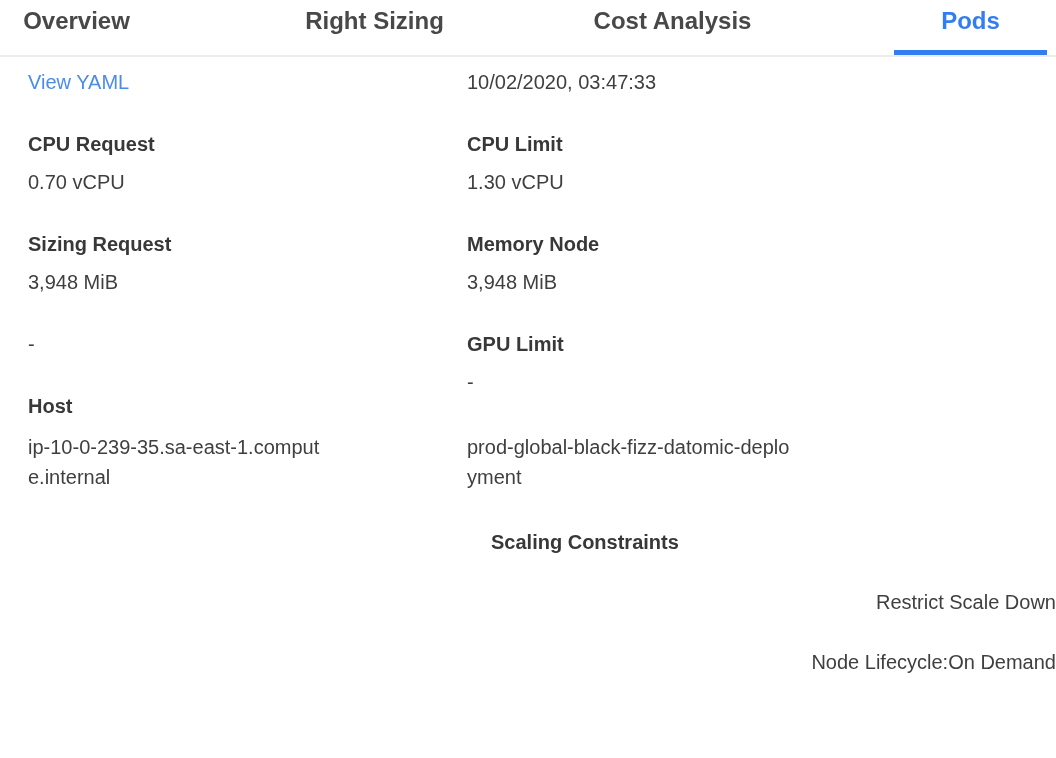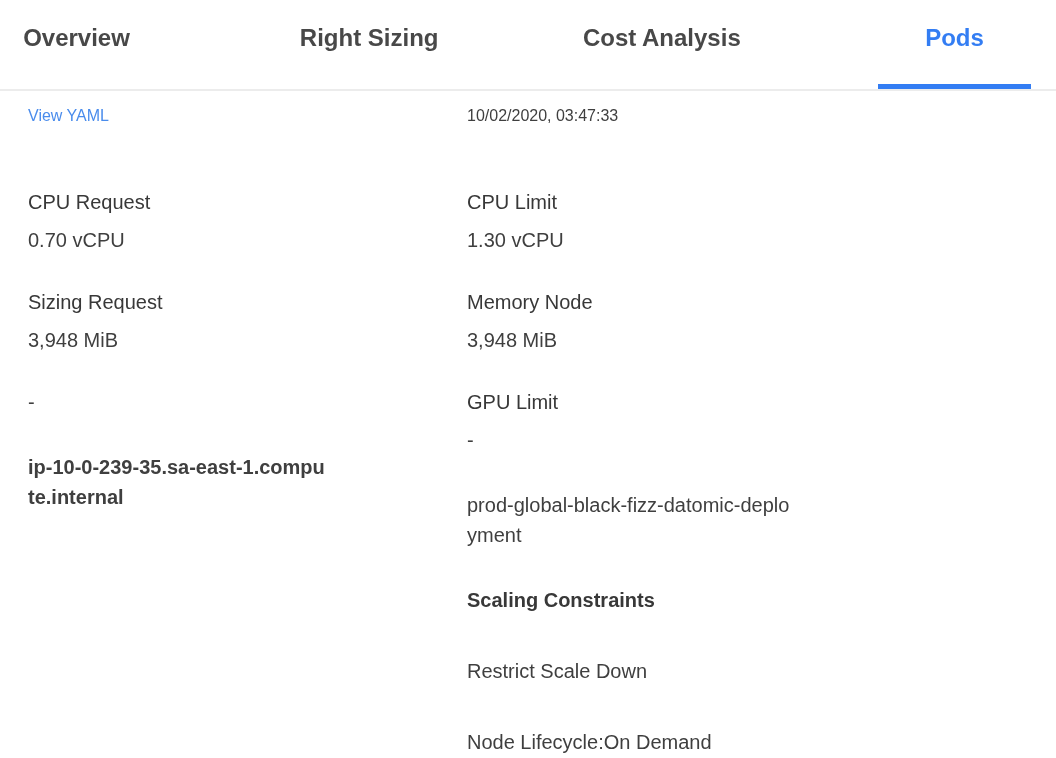--- a/index.html
+++ b/index.html
@@ -17,22 +17,22 @@
     height: 758px;
     overflow: hidden;
     font-family: "Liberation Sans", "DejaVu Sans", sans-serif;
     color: var(--body-text);
   }
 
   
   .tabbar {
     display: flex;
     justify-content: space-between;
-    height: 91px;
-    padding-right: 25px;
+    height: 57px;
+    padding-right: 9px;
     border-bottom: 2px solid var(--divider);
   }
   .tab {
     width: 153px;
     height: 100%;
     display: flex;
     align-items: center;
     justify-content: center;
     padding-bottom: 8px;
     font-size: 24px;
@@ -50,57 +50,59 @@
   
   .content {
     display: flex;
     align-items: flex-start;
     padding: 13px 0 0 28px;
     font-size: 20px;
   }
   .col-left  { width: 439px; flex: none; }
   .col-right { flex: 1; min-width: 0; }
 
-  .top-row { font-size: 16px; line-height: 24px; margin-bottom: 62px; }
+  .top-row { font-size: 20px; line-height: 24px; margin-bottom: 38px; }
 
   .link { color: var(--link); text-decoration: none; cursor: pointer; }
 
   .fg { margin-bottom: 38px; }
   .fg-label {
     font-size: 20px;
     line-height: 24px;
-    font-weight: 400;
+    font-weight: 700;
     color: var(--label-text);
   }
   .fg-value {
     font-size: 20px;
     line-height: 24px;
     margin-top: 14px;
     color: var(--body-text);
   }
   .fg-value.link-value {
     display: block;
     line-height: 30px;
     word-break: break-all;
   }
-  .host-width   { max-width: 297px; font-weight: bold; }
+  .host-width   { max-width: 297px; }
   .deploy-width { max-width: 327px; }
 
   .scaling-title {
     margin-top: 36px;
     font-size: 20px;
     line-height: 24px;
     font-weight: 700;
     color: var(--label-text);
+    margin-left: 24px;
   }
   .scaling-item {
-    margin-top: 47px;
+    margin-top: 36px;
     font-size: 20px;
     line-height: 24px;
     color: var(--body-text);
+    text-align: right;
   }
 </style>
 </head>
 <body>
 
 <div class="tabbar">
   <div class="tab">Overview</div>
   <div class="tab">Right Sizing</div>
   <div class="tab">Cost Analysis</div>
   <div class="tab active">Pods</div>
@@ -121,20 +123,21 @@
     <div class="fg">
       <div class="fg-label">Sizing Request</div>
       <div class="fg-value">3,948 MiB</div>
     </div>
 
     <div class="fg">
       <div class="fg-value">-</div>
     </div>
 
     <div class="fg">
+      <div class="fg-label">Host</div>
       <a class="fg-value link link-value host-width">ip-10-0-239-35.sa-east-1.compute.internal</a>
     </div>
   </div>
 
   <div class="col-right">
     <div class="top-row">10/02/2020, 03:47:33</div>
 
     <div class="fg">
       <div class="fg-label">CPU Limit</div>
       <div class="fg-value">1.30 vCPU</div>

